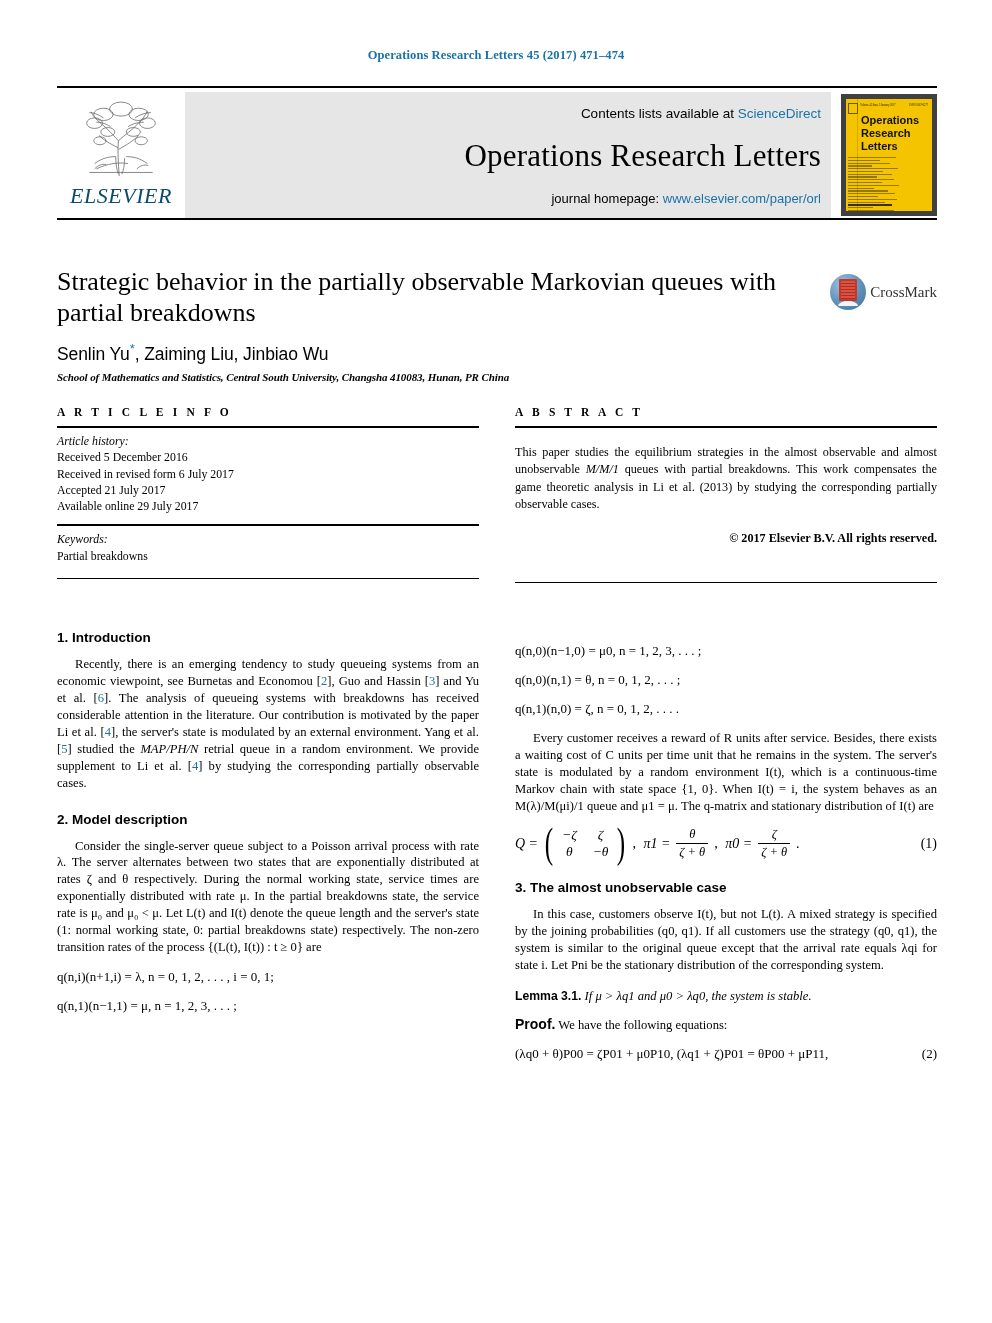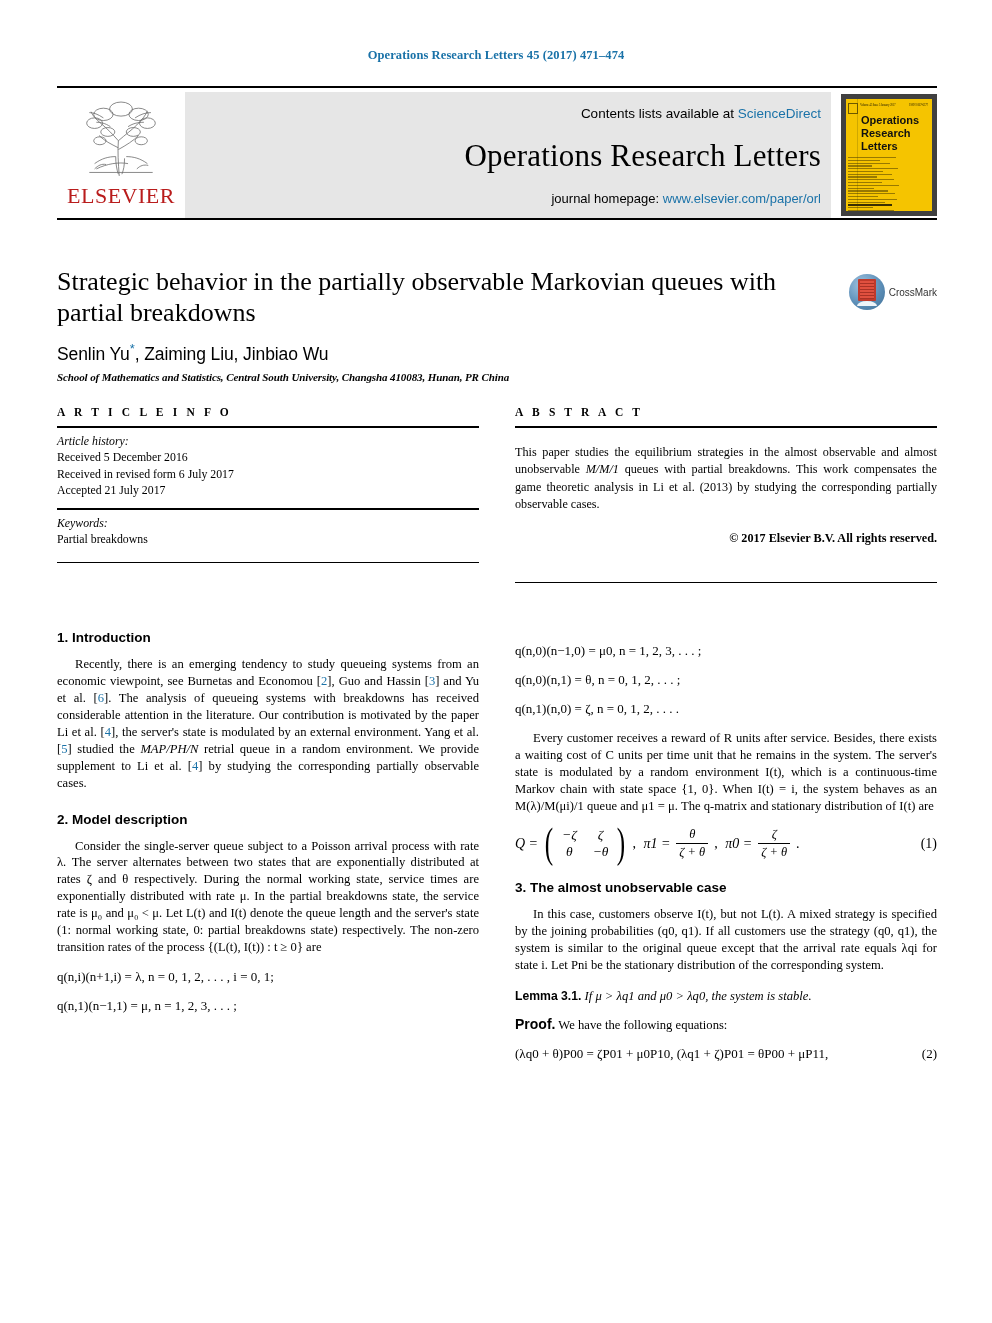--- a/index.html
+++ b/index.html
@@ -62,26 +62,27 @@
     align-items: center;
     justify-content: flex-start;
     padding-top: 4px;
     box-sizing: border-box;
   }
   .elsevier-tree {
     width: 88px;
     height: 90px;
   }
   .elsevier-word {
-    color: #b91c1c;
+    color: #0c4a6e;
     font-family: "Liberation Serif", serif;
     font-size: 22px;
     letter-spacing: 0.5px;
     line-height: 1;
     margin-top: 1px;
+    font-style: italic;
   }
   .masthead-center {
     flex: 1 1 auto;
     background: #e6e6e6;
     display: flex;
     flex-direction: column;
     justify-content: space-between;
     align-items: flex-end;
     padding: 14px 10px 12px 10px;
     box-sizing: border-box;
@@ -231,22 +232,22 @@
     background: repeating-linear-gradient(to bottom, #e0503f 0 2px, #a93226 2px 3px);
   }
   .crossmark-base {
     position: absolute;
     left: 8px; bottom: 4px;
     width: 20px; height: 5px;
     background: #eef4f8;
     border-radius: 50% 50% 0 0 / 100% 100% 0 0;
   }
   .crossmark-label {
-    font-family: Liberation Sans, sans-serif;
-    font-size: 10px;
+    font-family: Liberation Serif, serif;
+    font-size: 15px;
     color: #333;
   }
 
   
   .infoabs {
     position: absolute;
     top: 406px;
     left: 57px;
     width: 880px;
     display: flex;
@@ -490,20 +491,21 @@
   <div class="infoabs">
 
     <div class="col-info">
       <div class="sec-head">A R T I C L E   I N F O</div>
       <div class="rule-thick"></div>
       <div class="hist">
         <div class="it">Article history:</div>
         <div>Received 5 December 2016</div>
         <div>Received in revised form 6 July 2017</div>
         <div>Accepted 21 July 2017</div>
+        <div>Available online 29 July 2017</div>
       </div>
       <div class="rule-thick"></div>
       <div class="kw">
         <div class="it">Keywords:</div>
         <div>Partial breakdowns</div>
       </div>
       <div class="rule-thin"></div>
     </div>
 
     <div class="col-abs">

